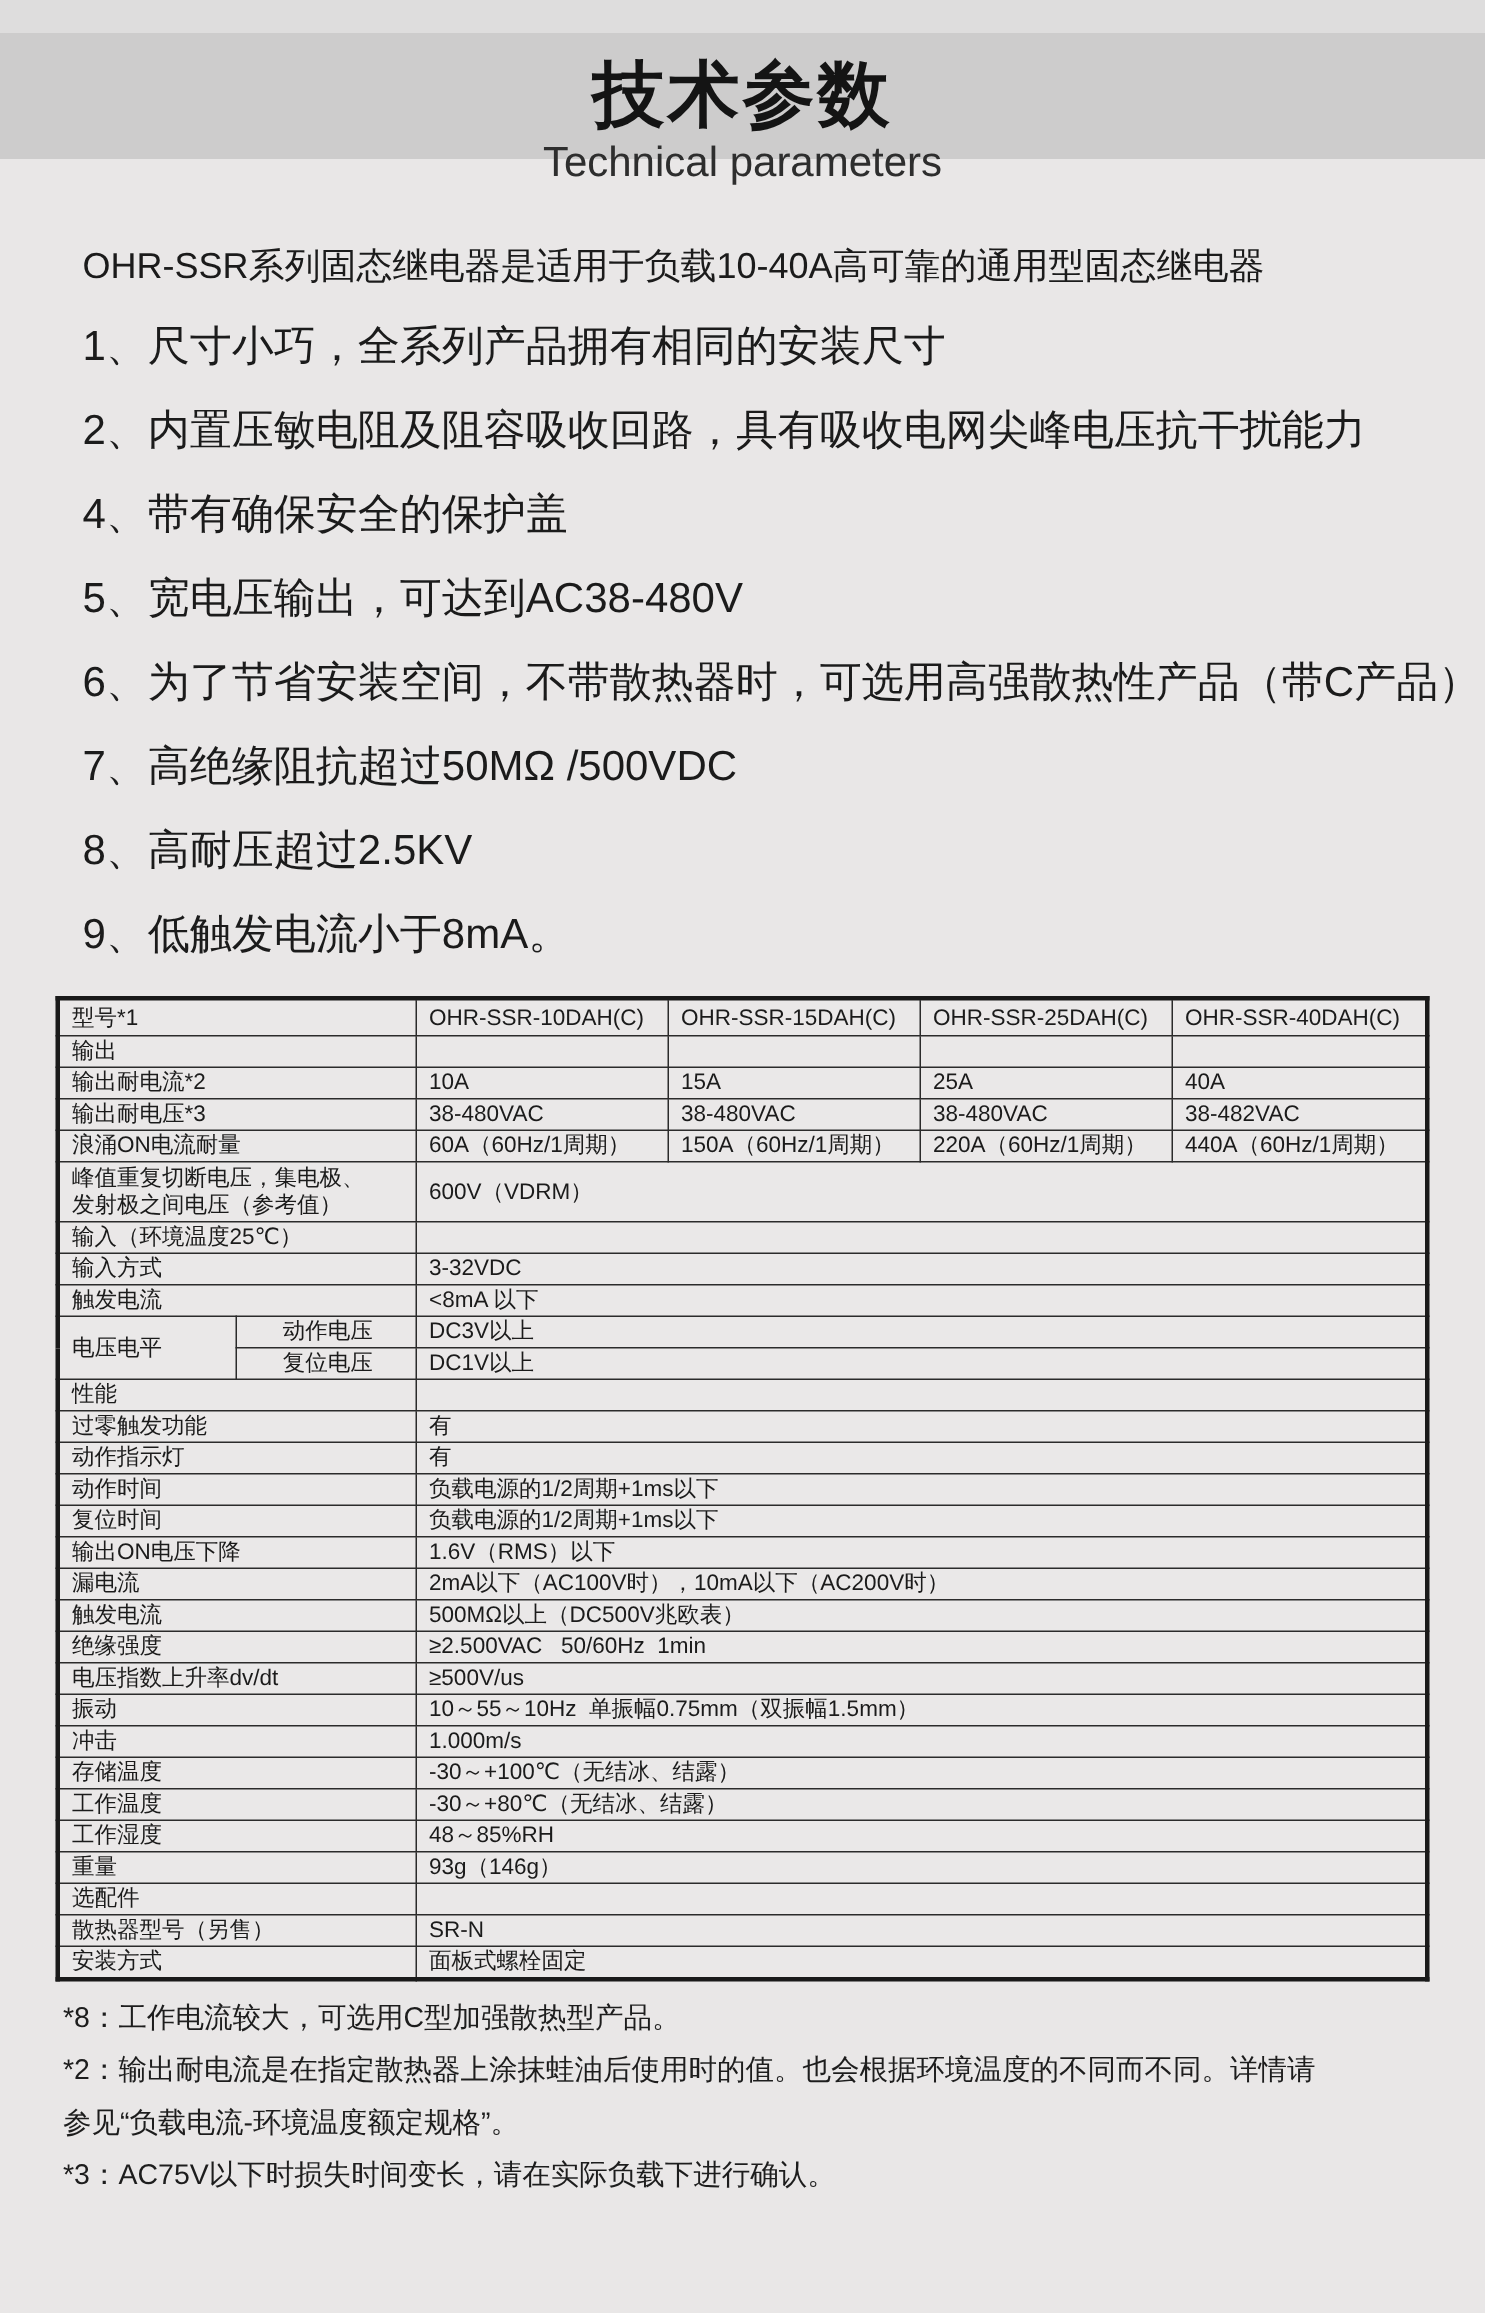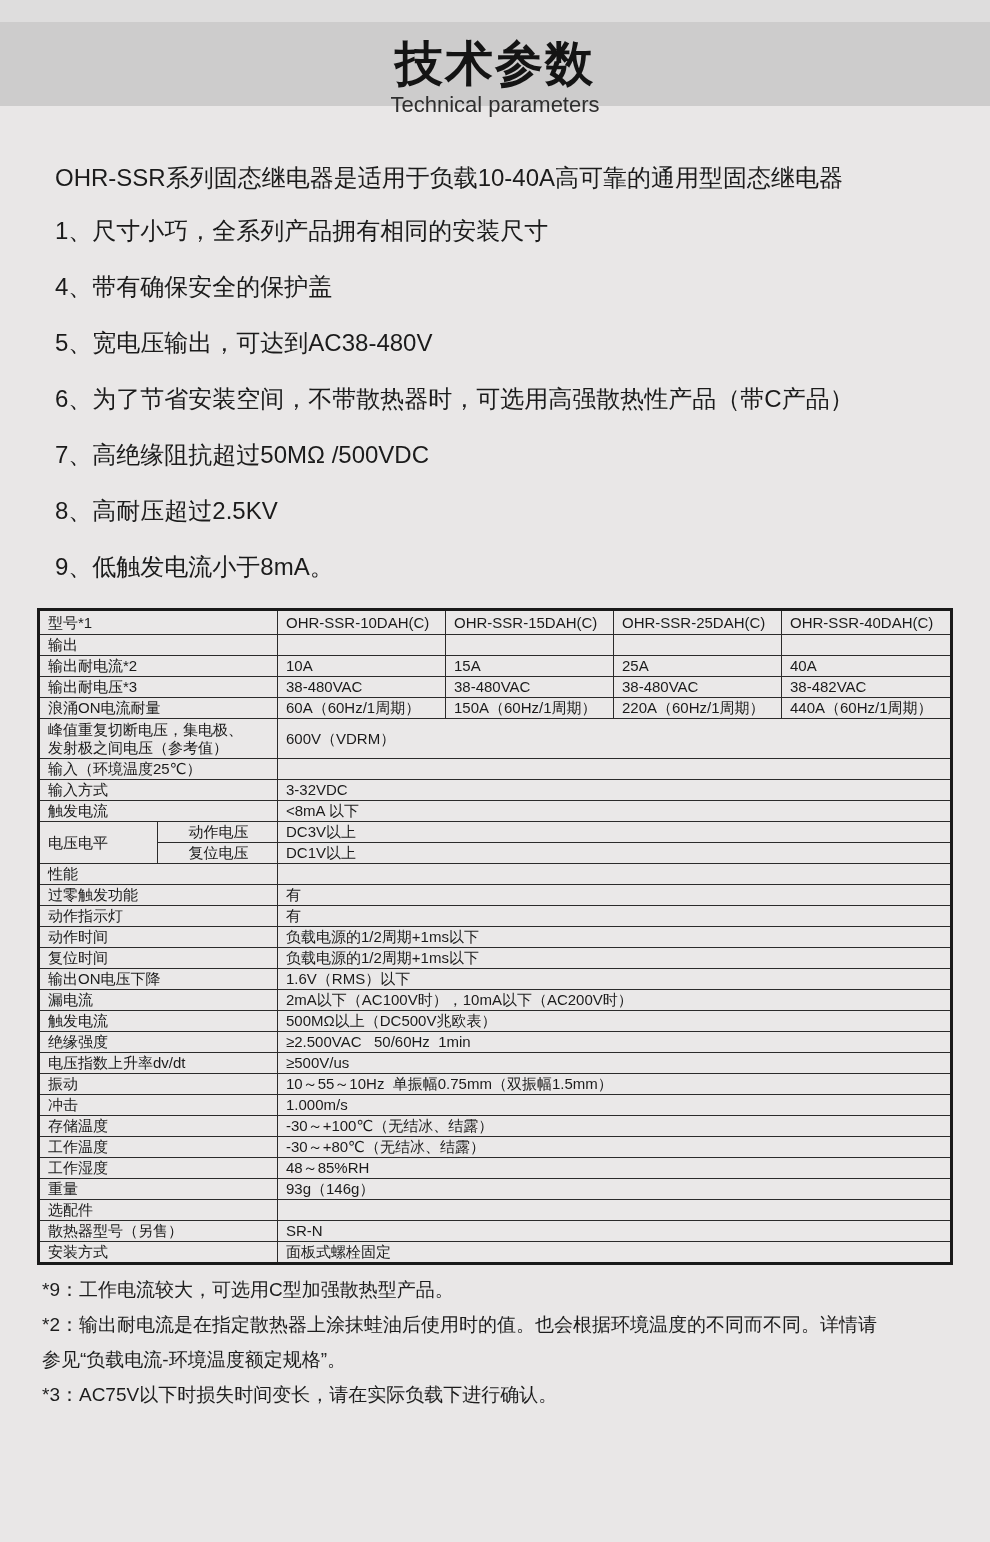--- a/index.html
+++ b/index.html
@@ -15,35 +15,35 @@
   .title-band { height:84px; background:#cdcccc; text-align:center; }
   .title-band h1 {
     padding-top:17px;
     font-size:48px;
     font-weight:700;
     letter-spacing:2px;
     color:#141414;
     line-height:1.05;
   }
   .title-band .subtitle {
-    font-size:22px;
+    font-size:28px;
     font-weight:400;
     color:#2e2e2e;
     letter-spacing:0px;
     margin-top:3px;
   }
   .intro {
     margin:56px 12px 0 55px;
     font-size:24px;
     font-weight:500;
     line-height:32px;
   }
   .features { margin:22px 0 0 55px; list-style:none; }
   .features li {
-    font-size:24px;
+    font-size:28px;
     font-weight:500;
     line-height:30px;
     margin-bottom:26px;
   }
   table.spec {
     border-collapse:collapse;
     table-layout:fixed;
     width:913px;
     margin:6px 0 0 37px;
     border:3px solid #1a1a1a;
@@ -82,20 +82,21 @@
 
 <div class="title-band">
   <h1>技术参数</h1>
   <div class="subtitle">Technical parameters</div>
 </div>
 
 <p class="intro">OHR-SSR系列固态继电器是适用于负载10-40A高可靠的通用型固态继电器</p>
 
 <ul class="features">
   <li>1、尺寸小巧，全系列产品拥有相同的安装尺寸</li>
+  <li>2、内置压敏电阻及阻容吸收回路，具有吸收电网尖峰电压抗干扰能力</li>
   <li>4、带有确保安全的保护盖</li>
   <li>5、宽电压输出，可达到AC38-480V</li>
   <li>6、为了节省安装空间，不带散热器时，可选用高强散热性产品（带C产品）</li>
   <li>7、高绝缘阻抗超过50MΩ /500VDC</li>
   <li>8、高耐压超过2.5KV</li>
   <li>9、低触发电流小于8mA。</li>
 </ul>
 
 <table class="spec">
   <colgroup>
@@ -241,18 +242,18 @@
         <td colspan="4" class="val">SR-N</td>
       </tr>
       <tr>
         <td colspan="2" class="lab">安装方式</td>
         <td colspan="4" class="val">面板式螺栓固定</td>
       </tr>
     </tbody>
 </table>
 
 <div class="footnotes">
-  <p>*9：工作电流较大，可选用C型加强散热型产品。</p>
+  <p>*8：工作电流较大，可选用C型加强散热型产品。</p>
   <p>*2：输出耐电流是在指定散热器上涂抹蛙油后使用时的值。也会根据环境温度的不同而不同。详情请</p>
   <p>参见“负载电流-环境温度额定规格”。</p>
   <p>*3：AC75V以下时损失时间变长，请在实际负载下进行确认。</p>
 
 </div>
 
 </body></html>

